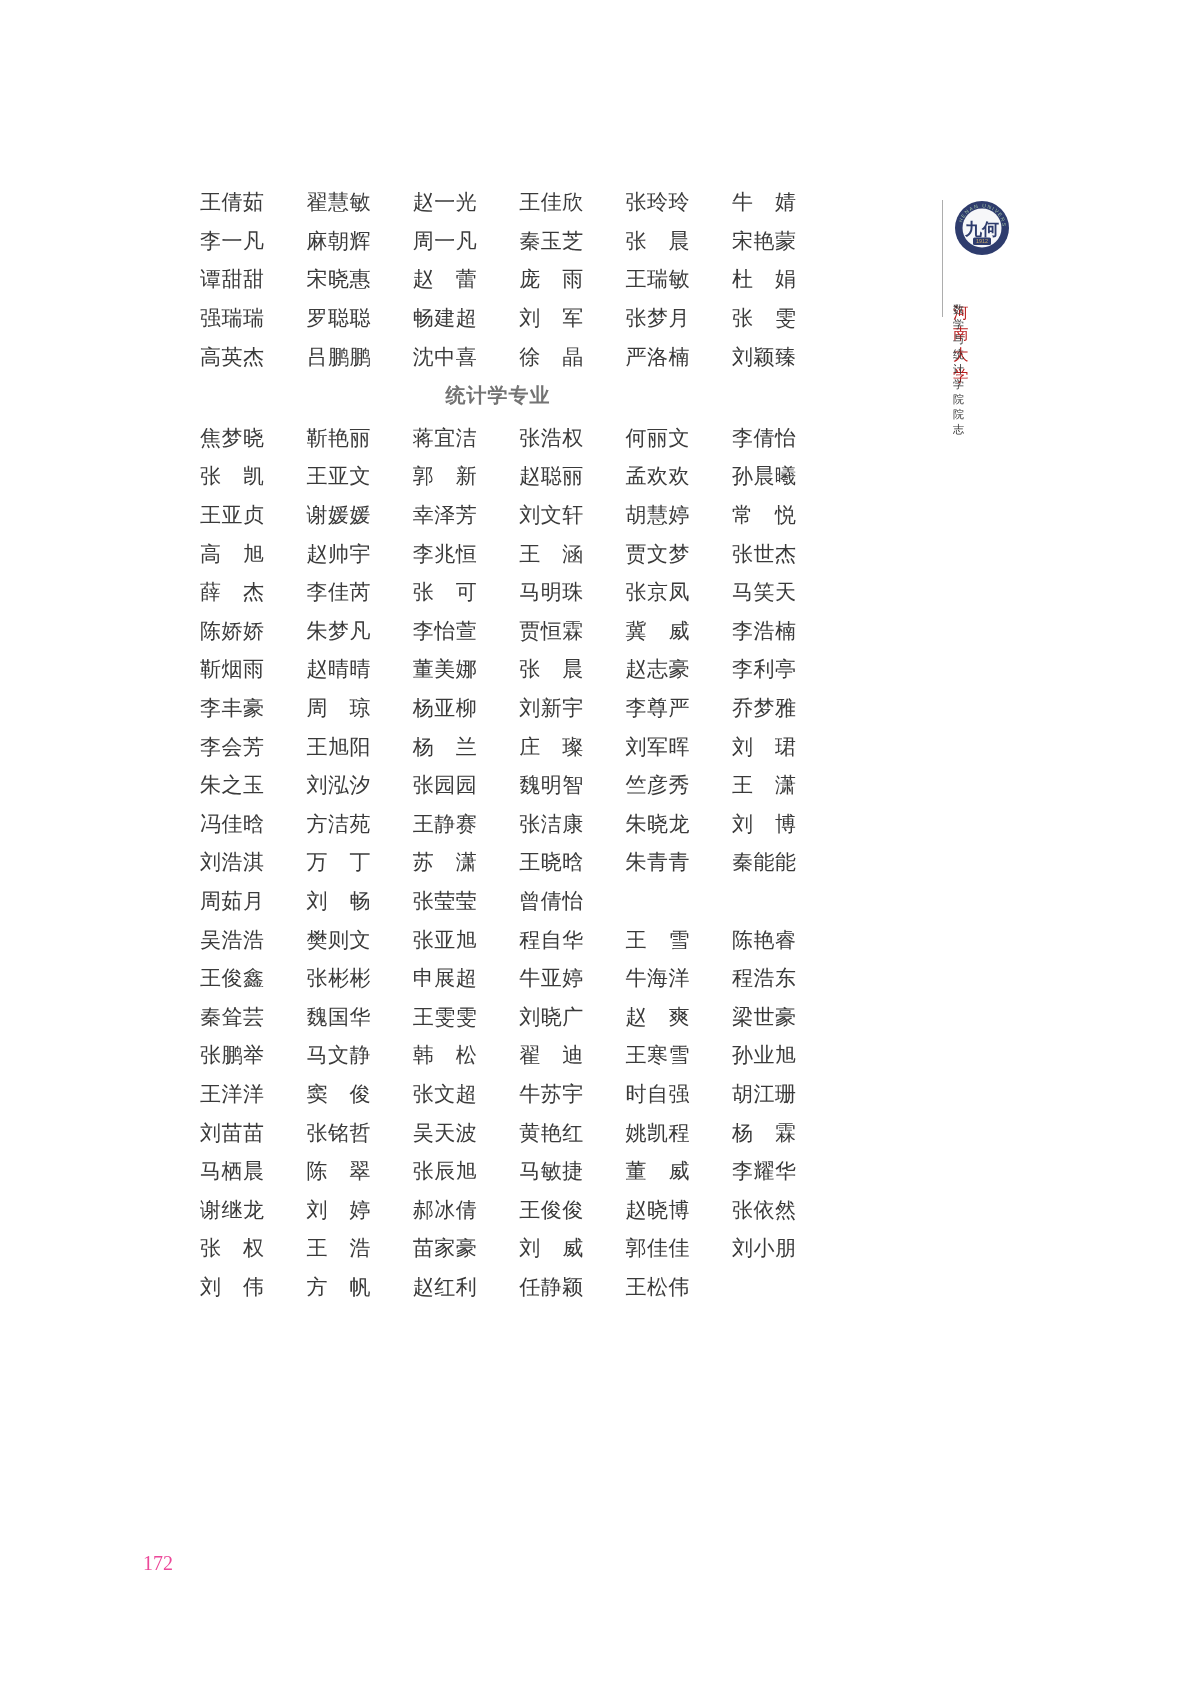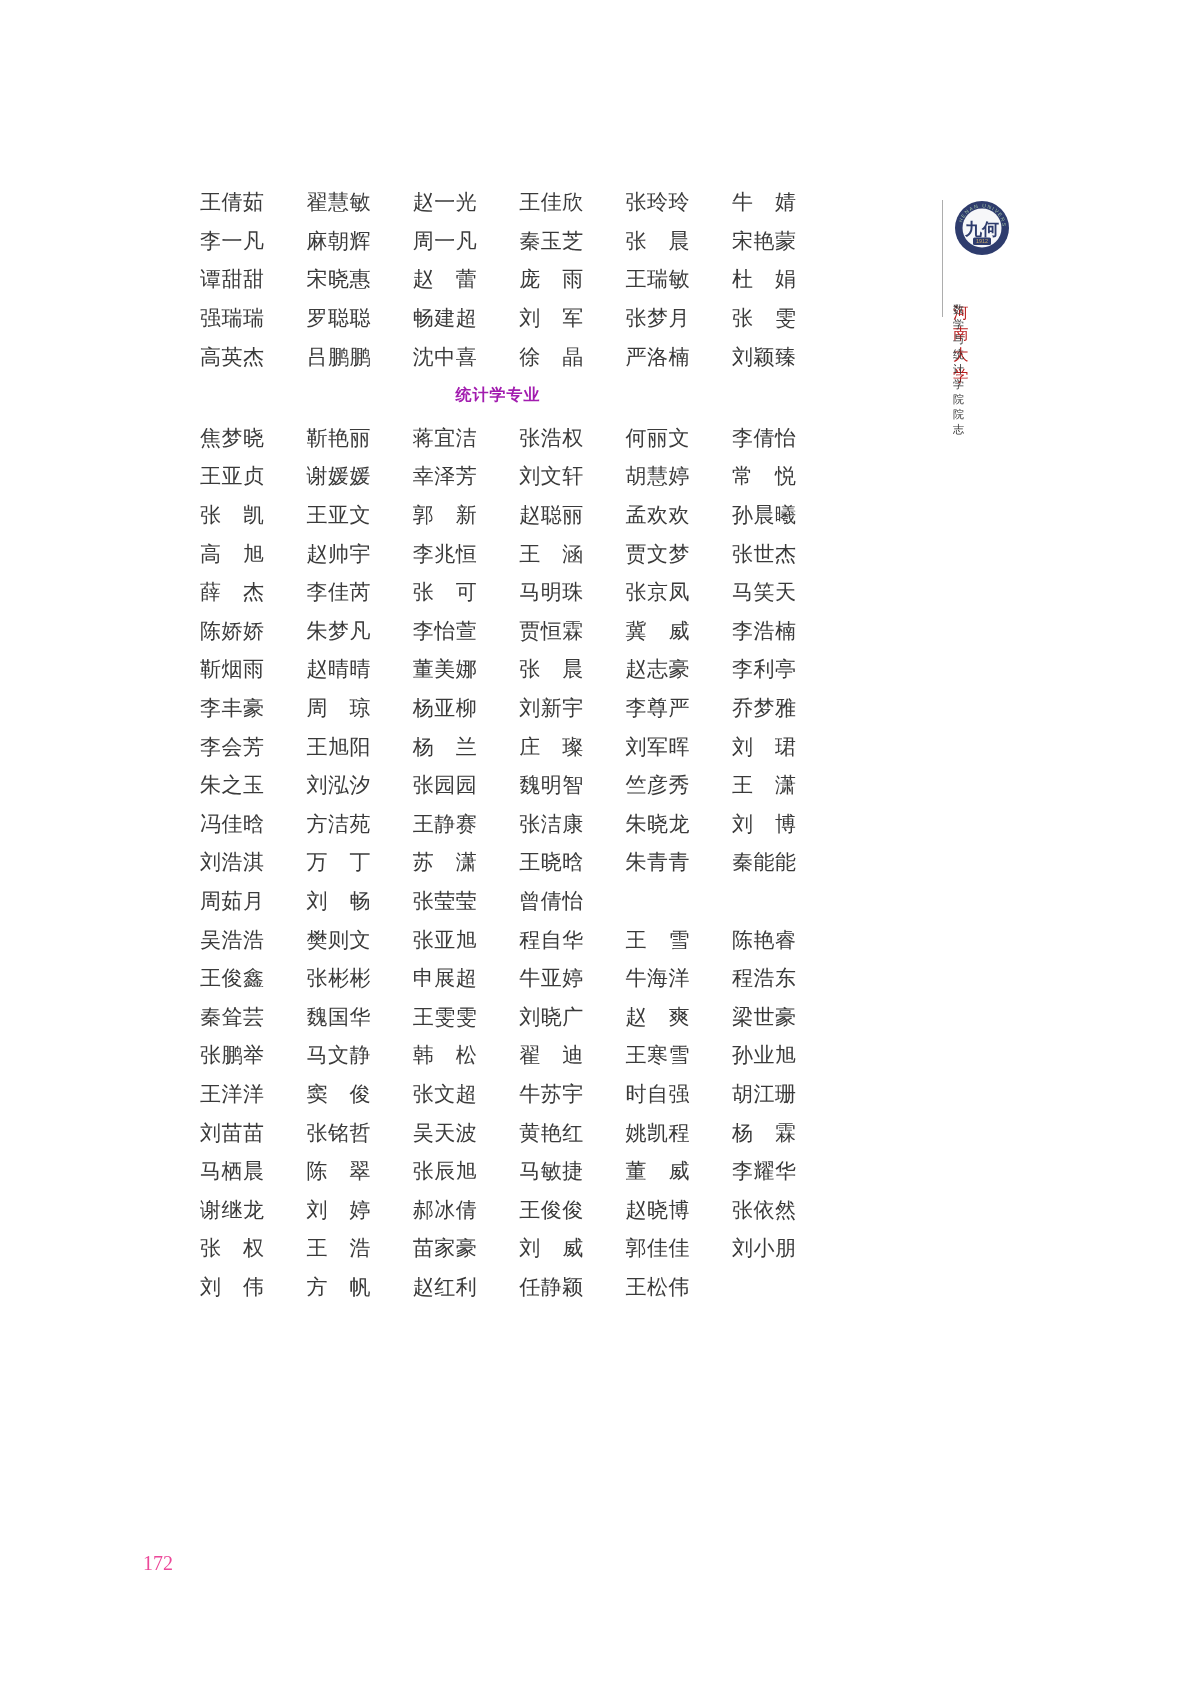--- a/index.html
+++ b/index.html
@@ -28,23 +28,23 @@
     color:#3a3a3a;
     white-space:pre;
     letter-spacing:0.5px;
   }
   .section-title{
     height:38.6px;
     margin:0 0 4px 0;
     display:flex;
     align-items:center;
     justify-content:center;
-    font-size:16px;
+    font-size:20px;
     font-weight:bold;
-    color:#a21caf;
+    color:#737373;
     letter-spacing:1px;
   }
   .section-title.later{margin-top:3px;}
   
   .sidebar{position:absolute;left:0;top:0;width:0;height:0;}
   .sidebar-divider{
     position:absolute;
     left:942px;top:200px;
     width:1px;height:117px;
     background:#adadad;
@@ -126,34 +126,34 @@
       <h2 class="section-title">统计学专业</h2>
       <div class="name-row">
         <span class="name-cell">焦梦晓</span>
         <span class="name-cell">靳艳丽</span>
         <span class="name-cell">蒋宜洁</span>
         <span class="name-cell">张浩权</span>
         <span class="name-cell">何丽文</span>
         <span class="name-cell">李倩怡</span>
       </div>
       <div class="name-row">
+        <span class="name-cell">张　凯</span>
+        <span class="name-cell">王亚文</span>
+        <span class="name-cell">郭　新</span>
+        <span class="name-cell">赵聪丽</span>
+        <span class="name-cell">孟欢欢</span>
+        <span class="name-cell">孙晨曦</span>
+      </div>
+      <div class="name-row">
         <span class="name-cell">王亚贞</span>
         <span class="name-cell">谢媛媛</span>
         <span class="name-cell">幸泽芳</span>
         <span class="name-cell">刘文轩</span>
         <span class="name-cell">胡慧婷</span>
         <span class="name-cell">常　悦</span>
-      </div>
-      <div class="name-row">
-        <span class="name-cell">张　凯</span>
-        <span class="name-cell">王亚文</span>
-        <span class="name-cell">郭　新</span>
-        <span class="name-cell">赵聪丽</span>
-        <span class="name-cell">孟欢欢</span>
-        <span class="name-cell">孙晨曦</span>
       </div>
       <div class="name-row">
         <span class="name-cell">高　旭</span>
         <span class="name-cell">赵帅宇</span>
         <span class="name-cell">李兆恒</span>
         <span class="name-cell">王　涵</span>
         <span class="name-cell">贾文梦</span>
         <span class="name-cell">张世杰</span>
       </div>
       <div class="name-row">

